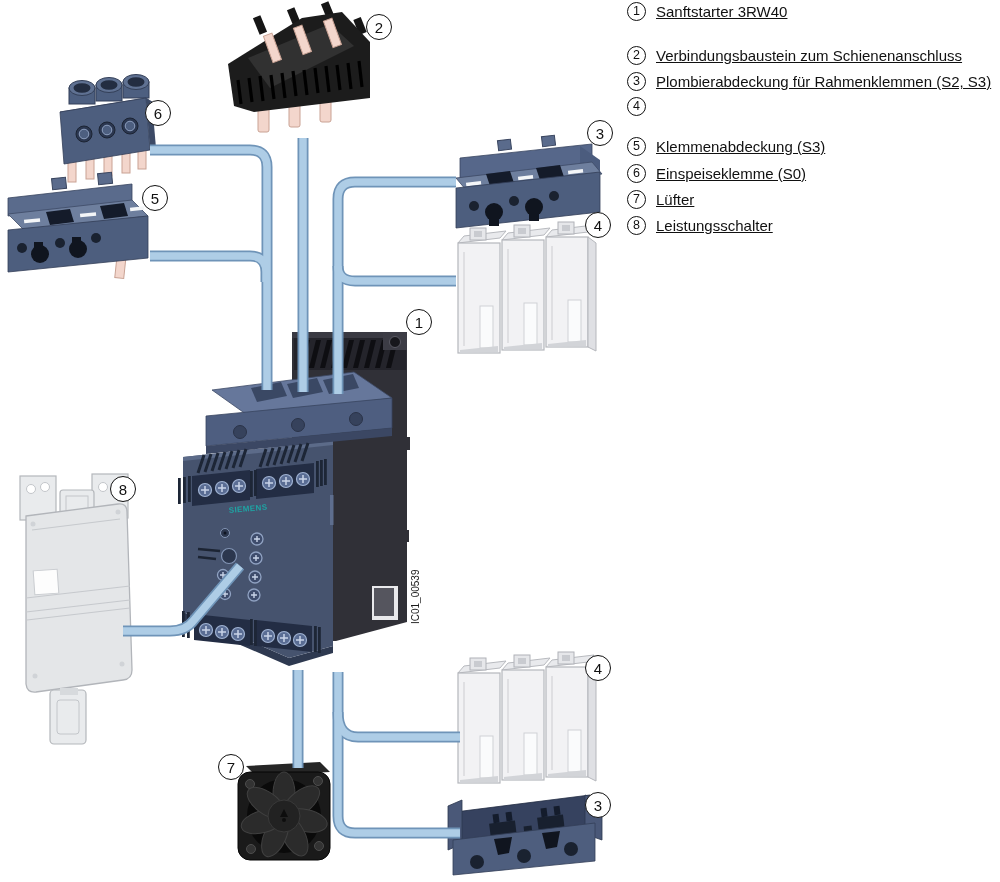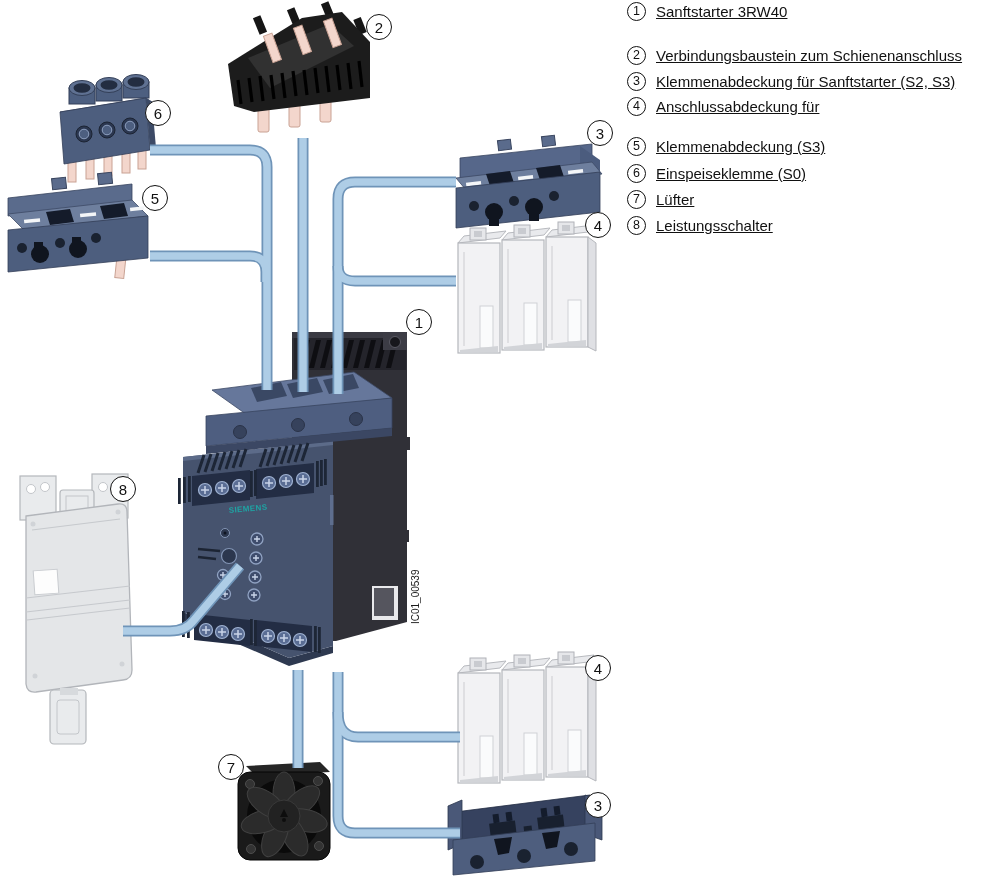--- a/index.html
+++ b/index.html
@@ -477,26 +477,25 @@
   <div class="legend-row" style="top:2px;">
     <span class="legend-num">1</span>
     <span class="legend-text">Sanftstarter 3RW40</span>
   </div>
   <div class="legend-row" style="top:46px;">
     <span class="legend-num">2</span>
     <span class="legend-text">Verbindungsbaustein zum Schienenanschluss</span>
   </div>
   <div class="legend-row" style="top:72px;">
     <span class="legend-num">3</span>
-    <span class="legend-text">Klemmenabdeckung für Sanftstarter (S2, S3)</span>
+    <span class="legend-text">Plombierabdeckung für Rahmenklemmen (S2, S3)</span>
   </div>
   <div class="legend-row" style="top:97px;">
     <span class="legend-num">4</span>
     <span class="legend-text">
-      <span>Anschlussabdeckung für</span>
     </span>
   </div>
   <div class="legend-row" style="top:137px;">
     <span class="legend-num">5</span>
     <span class="legend-text">Klemmenabdeckung (S3)</span>
   </div>
   <div class="legend-row" style="top:164px;">
     <span class="legend-num">6</span>
     <span class="legend-text">Einspeiseklemme (S0)</span>
   </div>

